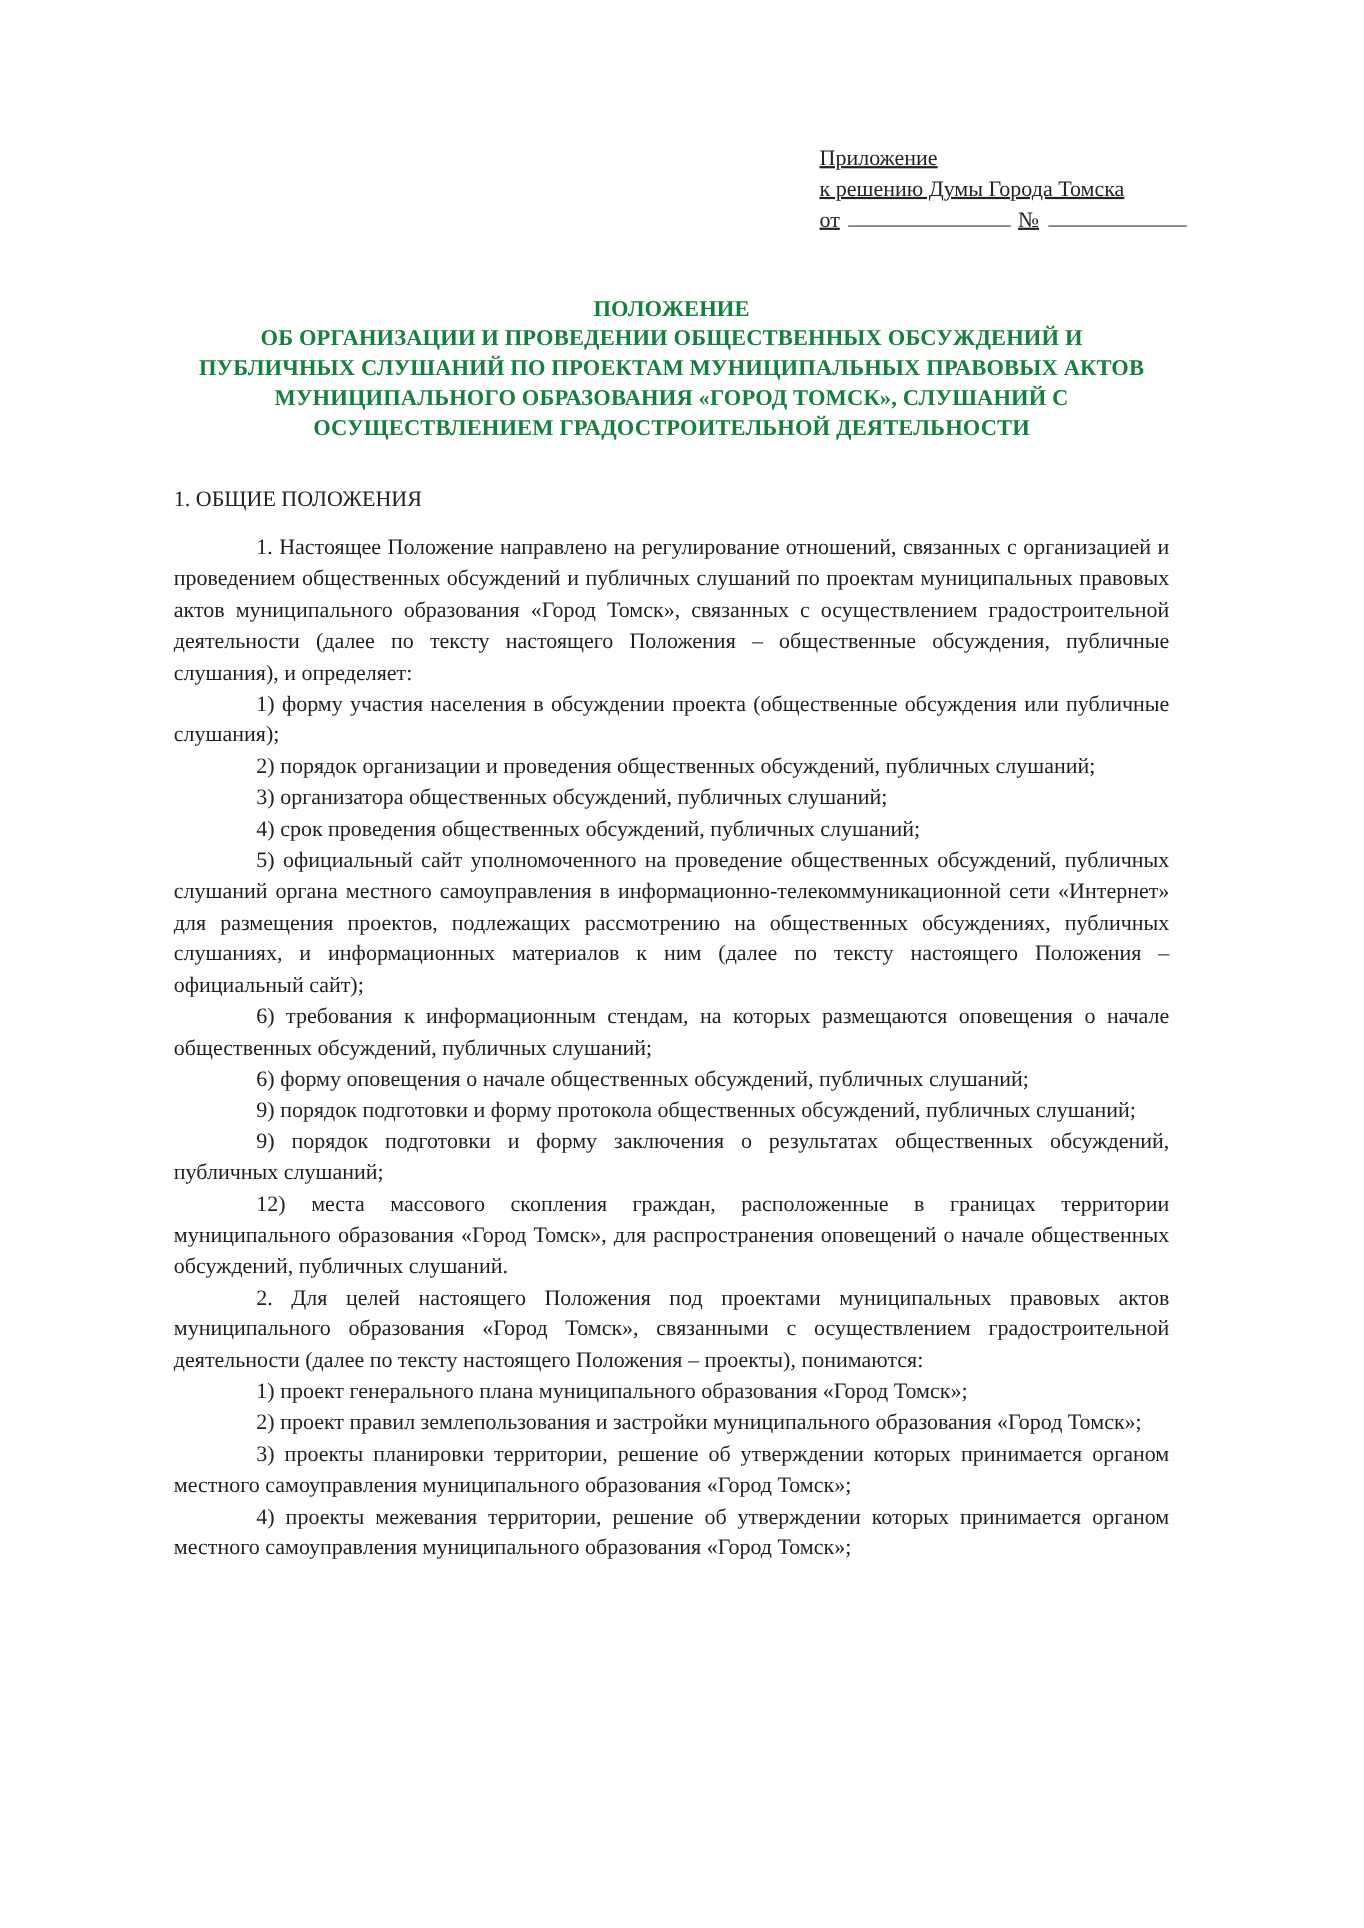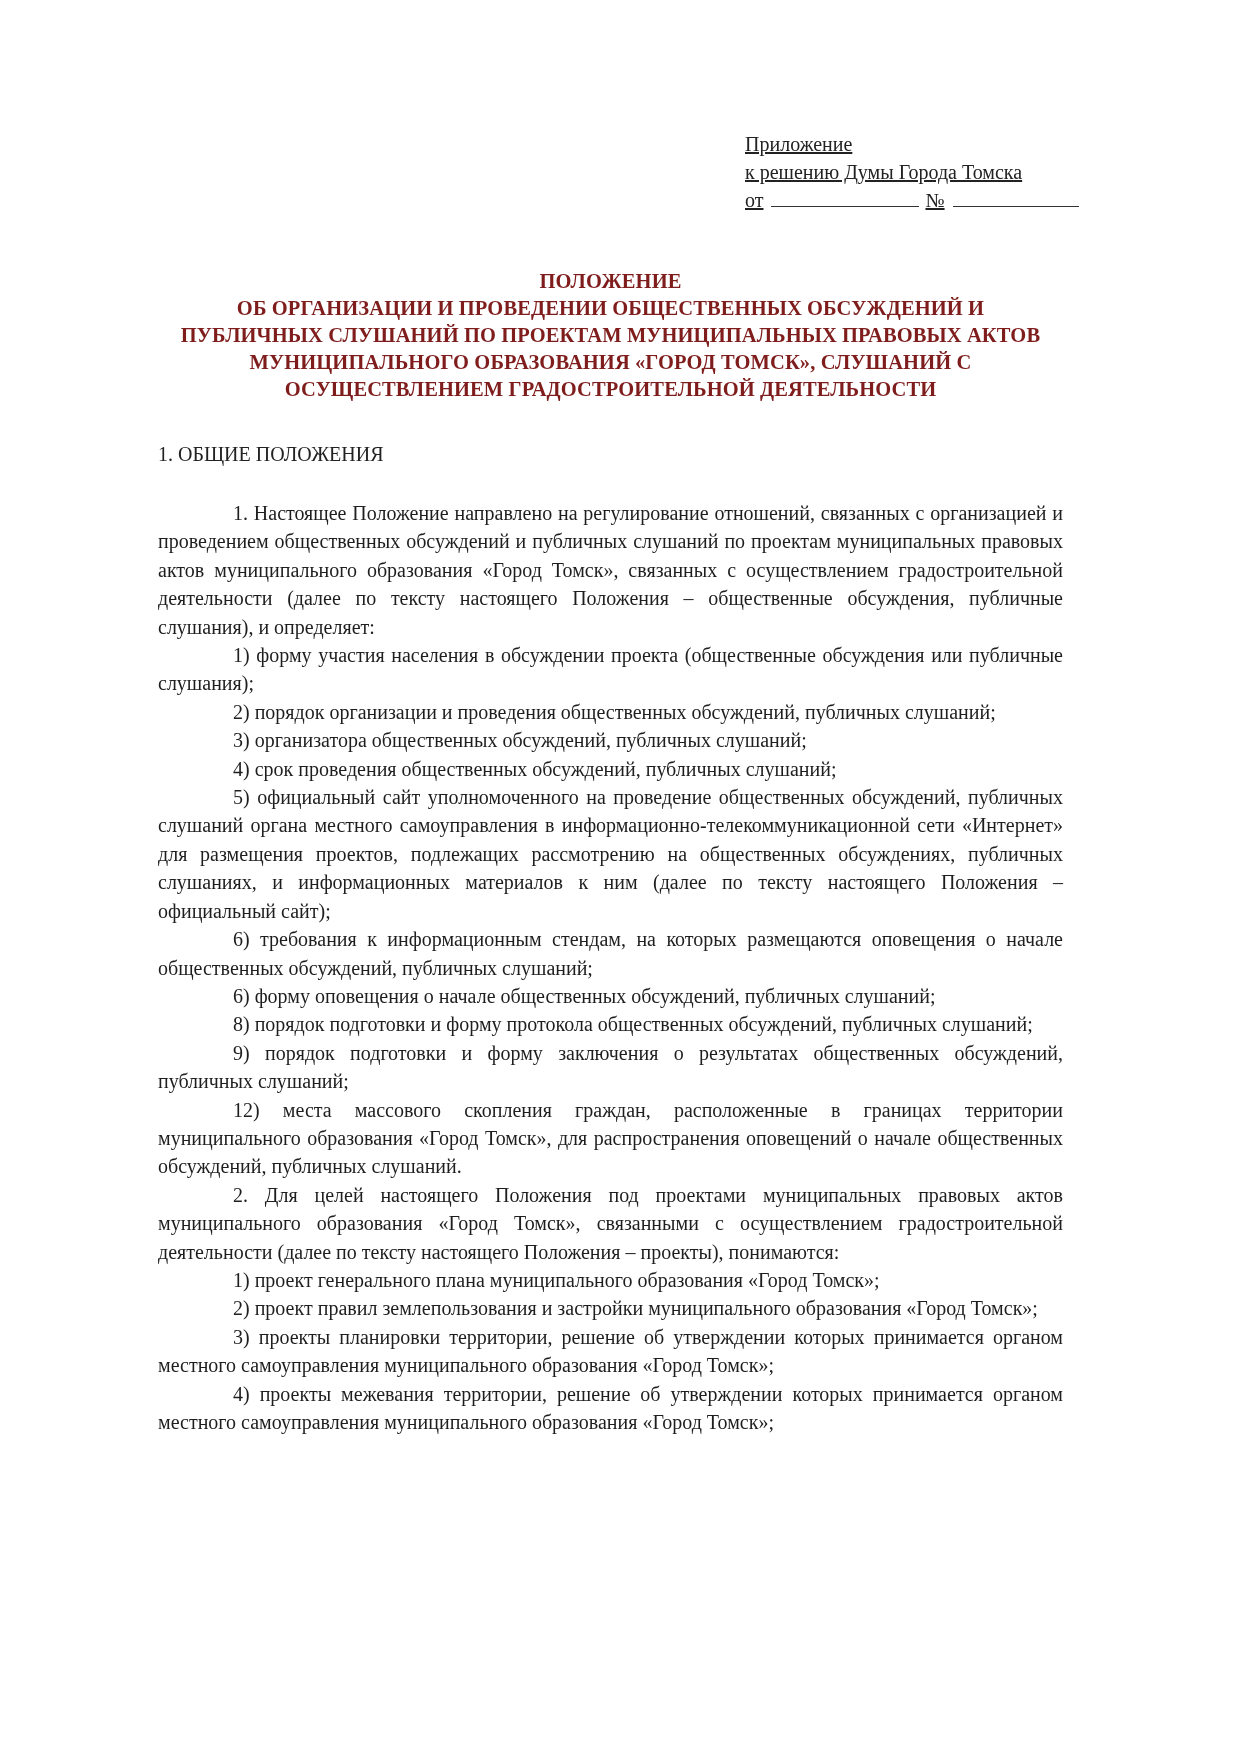--- a/index.html
+++ b/index.html
@@ -37,36 +37,36 @@
     .title-block {
       position: absolute;
       left: 158px;
       top: 268px;
       width: 905px;
       text-align: center;
       font-weight: bold;
       font-size: 20.5px;
       line-height: 27px;
       letter-spacing: 0.1px;
-      color: #7f1d1d;
+      color: #15803d;
     }
     .section-heading {
       position: absolute;
       left: 158px;
       top: 440px;
       width: 905px;
       text-align: left;
       font-size: 20px;
       line-height: 28px;
       color: #222;
     }
     .body-text {
       position: absolute;
       left: 158px;
-      top: 499px;
+      top: 484px;
       width: 905px;
       font-size: 20px;
       line-height: 28.4px;
       color: #1e1e1e;
     }
     .para {
       margin: 0;
       text-align: justify;
       text-indent: 75px;
     }
@@ -94,21 +94,21 @@
 
 <div class="body-text">
   <p class="para">1. Настоящее Положение направлено на регулирование отношений, связанных с организацией и проведением общественных обсуждений и публичных слушаний по проектам муниципальных правовых актов муниципального образования «Город Томск», связанных с осуществлением градостроительной деятельности (далее по тексту настоящего Положения – общественные обсуждения, публичные слушания), и определяет:</p>
   <p class="para">1) форму участия населения в обсуждении проекта (общественные обсуждения или публичные слушания);</p>
   <p class="para">2) порядок организации и проведения общественных обсуждений, публичных слушаний;</p>
   <p class="para">3) организатора общественных обсуждений, публичных слушаний;</p>
   <p class="para">4) срок проведения общественных обсуждений, публичных слушаний;</p>
   <p class="para">5) официальный сайт уполномоченного на проведение общественных обсуждений, публичных слушаний органа местного самоуправления в информационно-телекоммуникационной сети «Интернет» для размещения проектов, подлежащих рассмотрению на общественных обсуждениях, публичных слушаниях, и информационных материалов к ним (далее по тексту настоящего Положения – официальный сайт);</p>
   <p class="para">6) требования к информационным стендам, на которых размещаются оповещения о начале общественных обсуждений, публичных слушаний;</p>
   <p class="para">6) форму оповещения о начале общественных обсуждений, публичных слушаний;</p>
-  <p class="para">8) порядок подготовки и форму протокола общественных обсуждений, публичных слушаний;</p>
+  <p class="para">9) порядок подготовки и форму протокола общественных обсуждений, публичных слушаний;</p>
   <p class="para">9) порядок подготовки и форму заключения о результатах общественных обсуждений, публичных слушаний;</p>
   <p class="para">12) места массового скопления граждан, расположенные в границах территории муниципального образования «Город Томск», для распространения оповещений о начале общественных обсуждений, публичных слушаний.</p>
   <p class="para">2. Для целей настоящего Положения под проектами муниципальных правовых актов муниципального образования «Город Томск», связанными с осуществлением градостроительной деятельности (далее по тексту настоящего Положения – проекты), понимаются:</p>
   <p class="para">1) проект генерального плана муниципального образования «Город Томск»;</p>
   <p class="para">2) проект правил землепользования и застройки муниципального образования «Город Томск»;</p>
   <p class="para">3) проекты планировки территории, решение об утверждении которых принимается органом местного самоуправления муниципального образования «Город Томск»;</p>
   <p class="para">4) проекты межевания территории, решение об утверждении которых принимается органом местного самоуправления муниципального образования «Город Томск»;</p>
 </div>
 
 </body></html>

